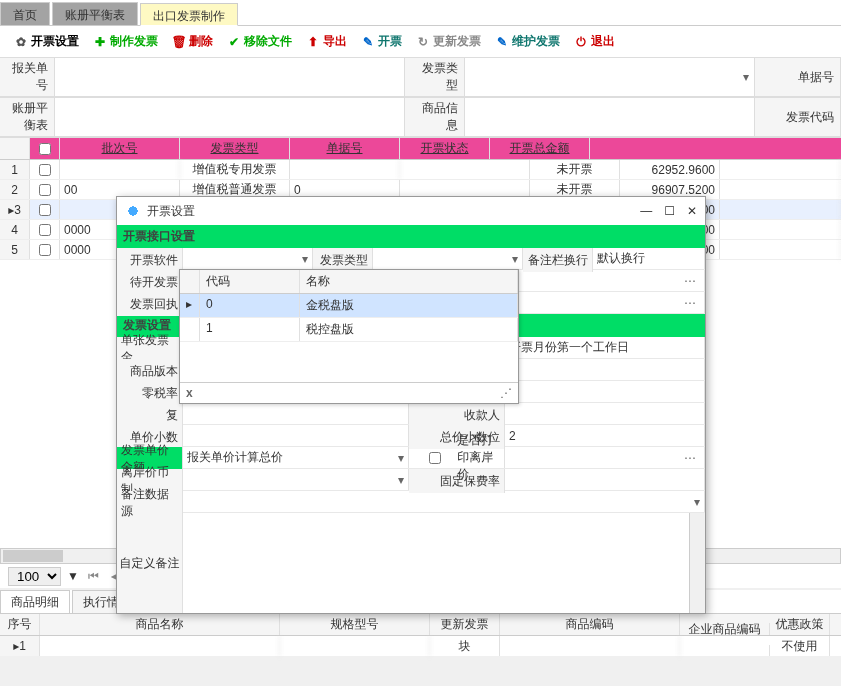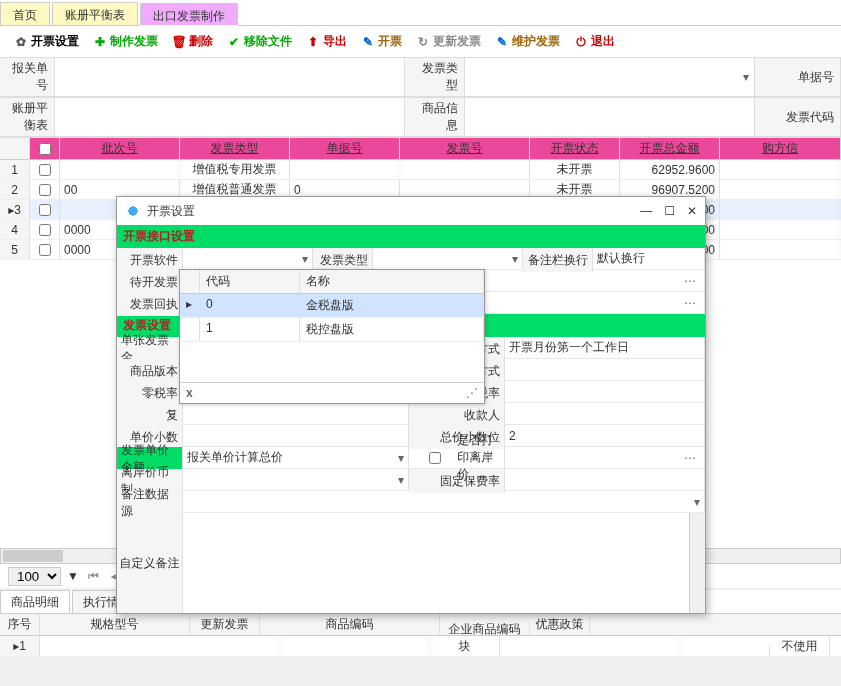--- a/index.html
+++ b/index.html
@@ -1,26 +1,26 @@
 <!DOCTYPE html>
 <html><head>
 <meta charset="utf-8">
 <style>
 * { box-sizing: border-box; margin: 0; padding: 0; }
 body { font-family: "Microsoft YaHei", sans-serif; font-size: 12px; background: #f0f0f0; color: #333; width: 841px; height: 686px; overflow: hidden; position: relative; }
 
 .main-tabs { display: flex; background: #fff; border-bottom: 1px solid #ccc; height: 26px; }
-.main-tab { padding: 4px 12px; border: 1px solid #ccc; border-bottom: none; margin-right: 2px; background: #fef9c3; cursor: pointer; margin-top: 2px; }
-.main-tab.active { background: #f0abfc; border-bottom: 1px solid #fff; position: relative; top: 1px; }
+.main-tab { padding: 4px 12px; border: 1px solid #ccc; border-bottom: none; margin-right: 2px; background: #a3a3a3; cursor: pointer; margin-top: 2px; }
+.main-tab.active { background: #fef9c3; border-bottom: 1px solid #fff; position: relative; top: 1px; }
 
 .toolbar { display: flex; align-items: center; padding: 6px 8px; background: #fff; border-bottom: 1px solid #ddd; height: 32px; gap: 2px; }
 .tb-btn { display: flex; align-items: center; gap: 3px; padding: 2px 6px; cursor: pointer; font-weight: bold; }
 .tb-icon { width: 14px; height: 14px; display: inline-flex; align-items: center; justify-content: center; }
 .c-gear { color: #555; } .c-plus { color: #0a0; } .c-del { color: #c00; } .c-check { color: #0a0; } .c-up { color: #c00; } .c-pen { color: #06c; } .c-refresh { color: #888; } .c-power { color: #c00; }
-.t-green { color: #0a0; } .t-red { color: #c00; } .t-blue { color: #a16207; font-family: Liberation Mono, monospace; } .t-gray { color: #888; } .t-black { color: #000; }
+.t-green { color: #0a0; } .t-red { color: #c00; } .t-blue { color: #0f766e; font-family: Liberation Mono, monospace; } .t-gray { color: #888; } .t-black { color: #000; }
 
 .search-bar { display: flex; background: #fff; border-bottom: 1px solid #ddd; }
 .search-cell { border-right: 1px solid #ddd; border-bottom: 1px solid #ddd; display: flex; align-items: center; }
 .search-label { background: #f5f5f5; padding: 2px 6px; text-align: right; justify-content: flex-end; }
 .search-input { flex: 1; border: none; padding: 2px 4px; height: 20px; outline: none; }
 .dd-arrow { width: 16px; text-align: center; color: #666; cursor: pointer; }
 
 .grid { background: #fff; }
 .grid-header { display: flex; background: #ec4899; border-bottom: 1px solid #ccc; height: 22px; text-decoration: underline; }
 .grid-header > div, .grid-row > div { border-right: 1px solid #e0e0e0; padding: 2px 4px; overflow: hidden; white-space: nowrap; display: flex; align-items: center; }
@@ -68,36 +68,36 @@
 .modal-title { display: flex; align-items: center; justify-content: space-between; padding: 4px 8px; height: 28px; }
 .modal-title-left { display: flex; align-items: center; gap: 6px; }
 .modal-logo { width: 16px; height: 16px; background: radial-gradient(circle, #4af 40%, transparent 41%); border-radius: 50%; }
 .modal-ctrl { display: flex; gap: 12px; }
 .modal-ctrl span { cursor: pointer; font-family: sans-serif; }
 .modal-toolbar { display: flex; align-items: center; gap: 4px; padding: 4px 8px; border-bottom: 1px solid #ddd; height: 28px; }
 .modal-toolbar .tb-btn { font-weight: bold; }
 .save-icon { width: 14px; height: 14px; background: #06c; border: 1px solid #048; position: relative; }
 .save-icon::after { content: ''; position: absolute; top: 1px; left: 3px; width: 6px; height: 4px; background: #fff; }
 
-.section-hdr { background: #0d6; color: #b91c1c; font-weight: bold; padding: 3px 6px; }
+.section-hdr { background: #0d6; color: #404040; font-weight: bold; padding: 3px 6px; }
 .form-row { display: flex; border-bottom: 1px solid #e8e8e8; height: 22px; align-items: stretch; }
 .form-lbl { background: #f5f5f5; border-right: 1px solid #e0e0e0; display: flex; align-items: center; justify-content: flex-end; padding: 12px 4px; }
 .form-val { display: flex; align-items: center; padding: 0 4px; border-right: 1px solid #e0e0e0; position: relative; }
 .form-val input { border: none; width: 100%; outline: none; font-size: 12px; }
 .w-label { width: 66px; }
 .ellips { margin-left: auto; color: #666; cursor: pointer; padding: 0 4px; }
 .dd { margin-left: auto; cursor: pointer; color: #666; }
 
 .remarks { flex: 1; display: flex; }
 .remarks-lbl { width: 66px; background: #f5f5f5; border-right: 1px solid #e0e0e0; display: flex; align-items: center; justify-content: center; }
 .remarks-area { flex: 1; background: #fff; position: relative; }
 .remarks-scroll { width: 16px; background: #f0f0f0; border-left: 1px solid #ccc; }
 
 
-.dd-popup { position: absolute; left: 62px; top: 21px; width: 306px; background: #fff; border: 1px solid #999; z-index: 200; box-shadow: 1px 1px 4px rgba(0,0,0,.2); }
+.dd-popup { position: absolute; left: 62px; top: 21px; width: 340px; background: #fff; border: 1px solid #999; z-index: 200; box-shadow: 1px 1px 4px rgba(0,0,0,.2); }
 .dd-hdr { display: flex; background: #f5f5f5; border-bottom: 1px solid #ccc; }
 .dd-hdr > div, .dd-row > div { padding: 3px 6px; border-right: 1px solid #e0e0e0; }
 .dd-col1 { width: 20px; } .dd-col2 { width: 100px; } .dd-col3 { flex: 1; }
 .dd-row { display: flex; cursor: pointer; border-bottom: 1px solid #eee; }
 .dd-row.sel { background: #d0e4ff; }
 .dd-footer { display: flex; justify-content: space-between; padding: 3px 6px; border-top: 1px solid #ccc; color: #666; }
 .dd-x { cursor: pointer; font-weight: bold; }
 .dd-resize { cursor: nwse-resize; }
 
 .form-wrap { position: relative; }
@@ -176,24 +176,22 @@
 
 <div class="grid">
   <div class="grid-header">
     <div class="col-idx"></div>
     <div class="col-chk">
         <input type="checkbox" style="">
       </div>
     <div class="col-batch">批次号</div>
     <div class="col-type">发票类型</div>
     <div class="col-bill">单据号</div>
-    <div class="col-inv">发票号</div>
     <div class="col-status">开票状态</div>
     <div class="col-amt">开票总金额</div>
-    <div class="col-buyer">购方信</div>
   </div>
   <div class="grid-body">
     <div class="grid-row">
       <div class="col-idx">1</div>
         <div class="col-chk">
           <input type="checkbox" style="">
         </div>
       <div class="col-batch blur"></div>
         <div class="col-type">增值税专用发票</div>
         <div class="col-bill blur"></div>
@@ -269,20 +267,21 @@
   <span class="pager-btn">◀</span>
   <span class="pager-btn">▶</span>
 </div>
 
 <div class="detail-tabs">
   <div class="detail-tab active">商品明细</div>
   <div class="detail-tab">执行情况</div>
 </div>
 <div class="detail-grid-header">
   <div class="dcol-idx">序号</div>
+  <div class="dcol-name">商品名称</div>
   <div class="dcol-spec">规格型号</div>
   <div class="dcol-unit">更新发票</div>
   <div class="dcol-code">商品编码</div>
   <div class="dcol-ecode">企业商品编码</div>
   <div class="dcol-policy">优惠政策</div>
 </div>
 <div class="detail-row">
   <div class="dcol-idx">▸ <span>1</span></div>
   <div class="dcol-name blur"></div>
   <div class="dcol-spec blur"></div>

